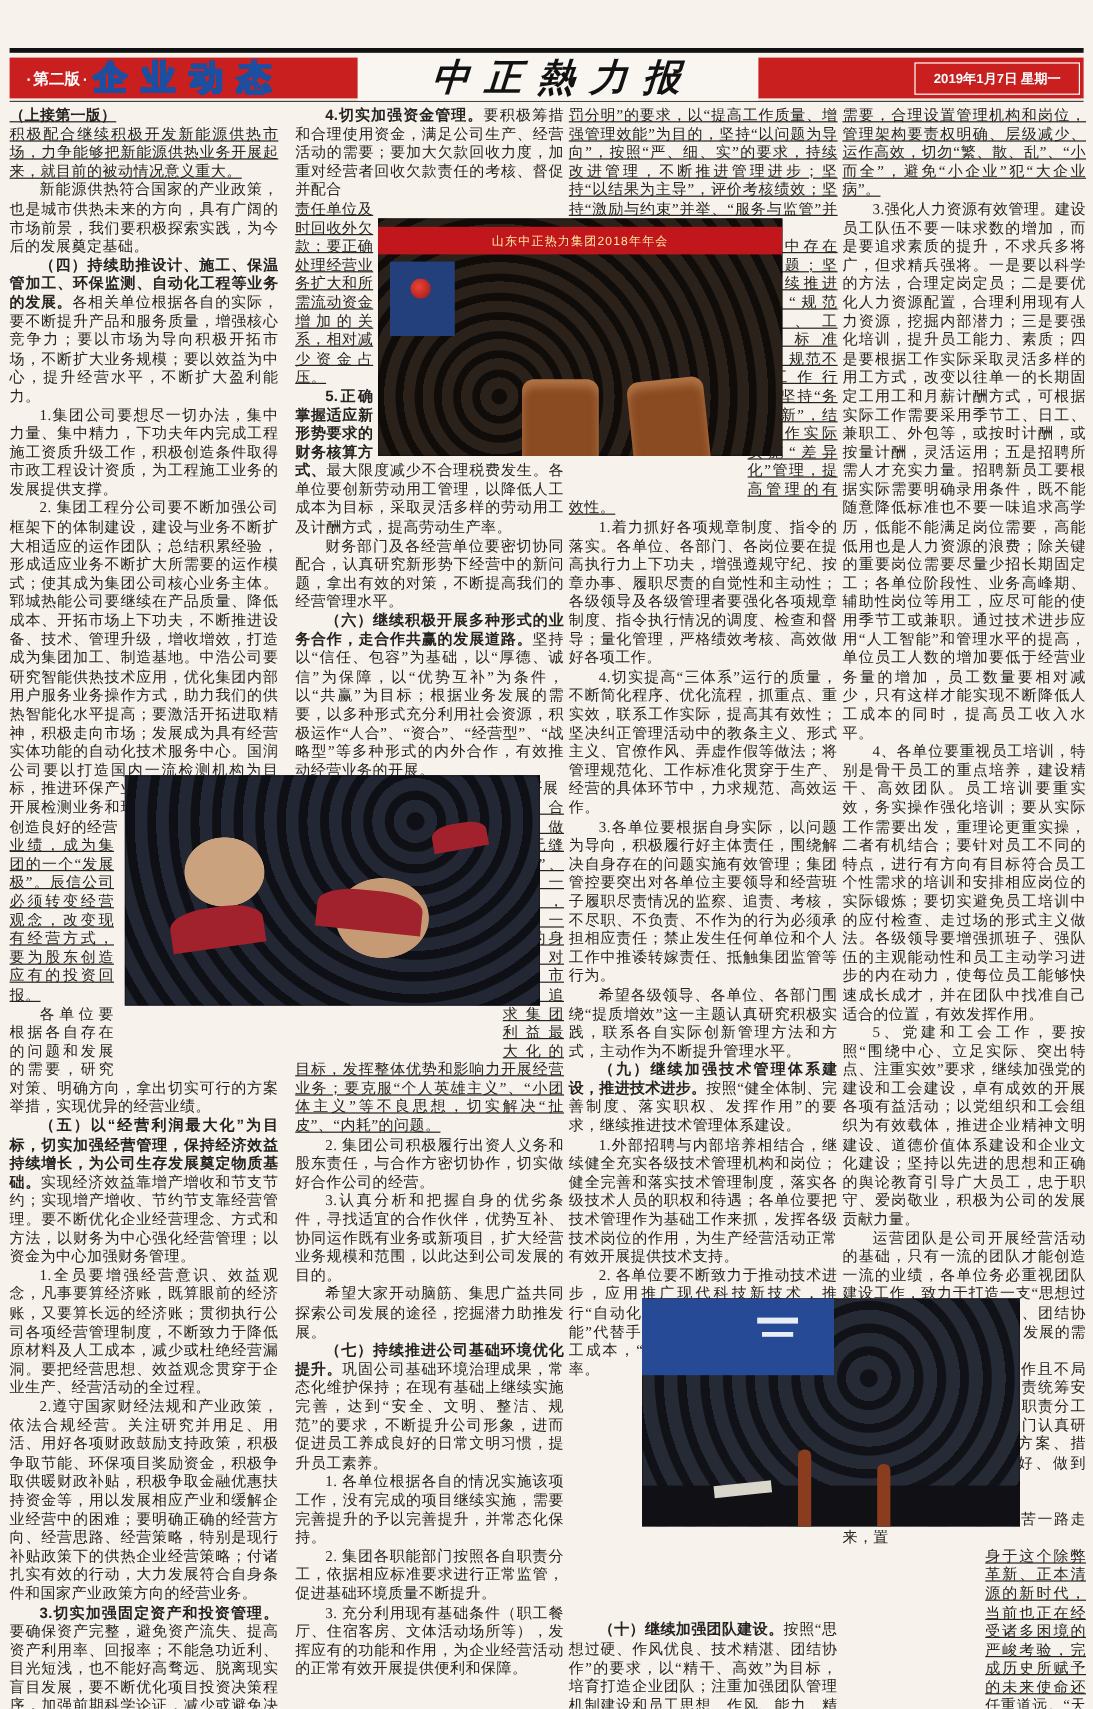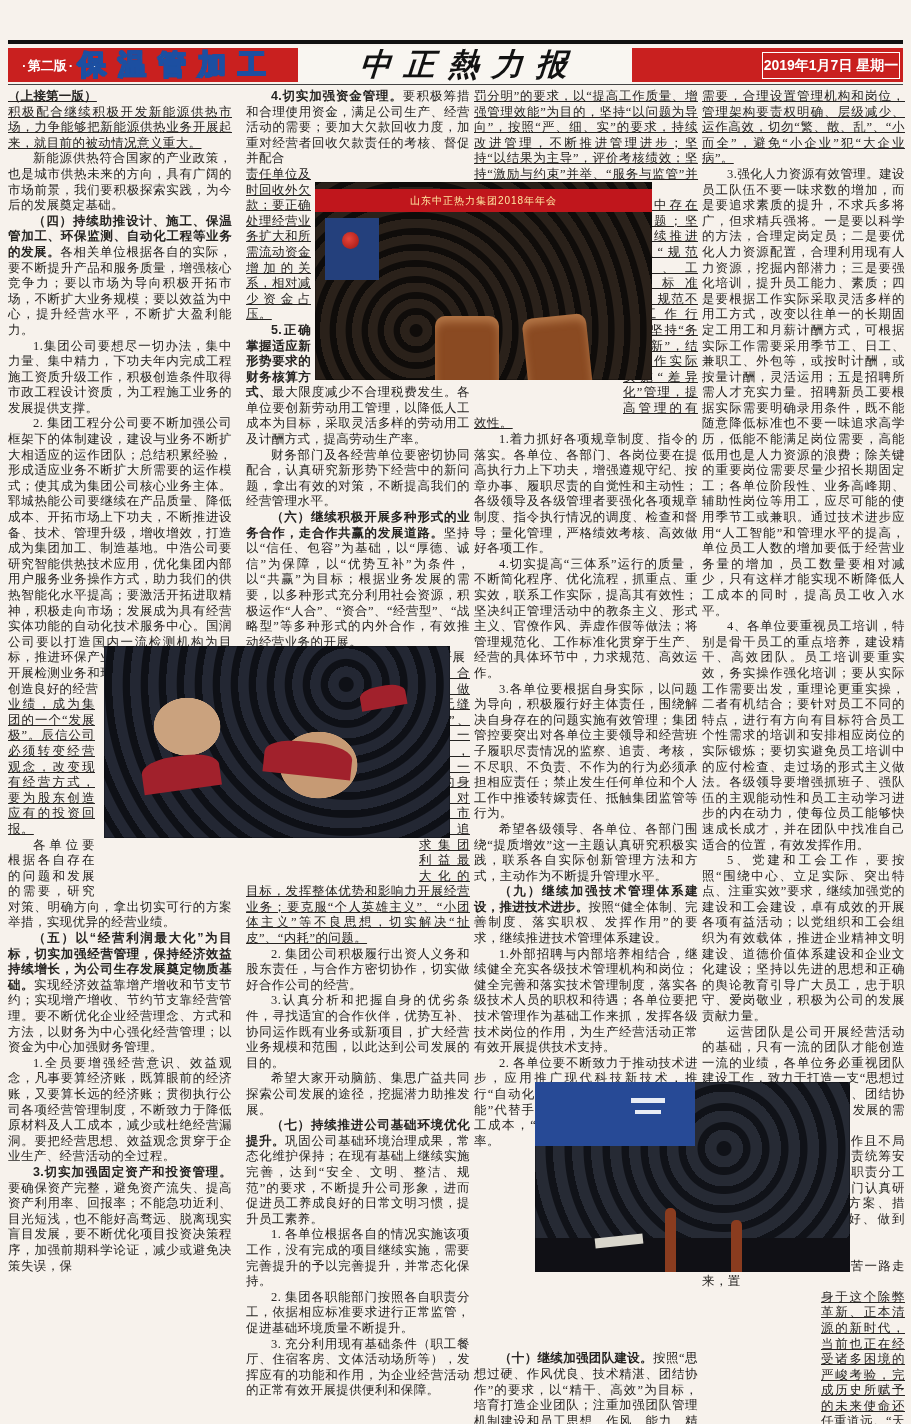--- a/index.html
+++ b/index.html
@@ -22,21 +22,21 @@
   .edition{position:absolute;left:20px;top:57px;font-size:13px;color:#fff;
     font-family:Liberation Mono, monospace;font-weight:bold;}
   .section-title{
     position:absolute;left:78px;top:48px;font-size:28px;line-height:34px;font-weight:bold;
     letter-spacing:12px;color:#fff;-webkit-text-stroke:1.5px #1c4fa1;
     text-shadow:1px 1px 0 #1c4fa1,-1px 1px 0 #1c4fa1,1px -1px 0 #1c4fa1,-1px -1px 0 #1c4fa1;
     font-family:"Liberation Sans","DejaVu Sans",sans-serif;white-space:nowrap;
   }
   .datebox{position:absolute;left:762px;top:52px;width:136px;height:25px;border:1px solid #fff;
     display:flex;align-items:center;justify-content:center;}
-  .date-text{font-size:14px;color:#fff;font-weight:bold;white-space:nowrap;
+  .date-text{font-size:11px;color:#fff;font-weight:bold;white-space:nowrap;
     font-family:"Liberation Sans","DejaVu Sans",sans-serif;}
   
   .col{position:absolute;top:89px;width:224px;font-size:12.5px;line-height:15.6px;
     letter-spacing:.4px;text-align:justify;text-justify:inter-ideograph;}
   #col1{left:8px;}
   #col2{left:246px;}
   #col3{left:474px;}
   #col4{left:702px;width:203px;}
   .para{margin:0;text-indent:2em;}
   .para.ni{text-indent:0;text-decoration:underline;}
@@ -85,40 +85,41 @@
   #photo3 .desk{position:absolute;left:0;bottom:0;width:100%;height:34px;background:#101015;}
   #photo3 .paper{position:absolute;left:60px;bottom:26px;width:48px;height:10px;background:#d9d6cc;transform:rotate(-6deg);}
 </style>
 </head>
 <body>
 
 <div class="toprule"></div>
 <div class="band"></div>
 <div class="band-underline"></div>
 <div class="edition">·第二版·</div>
-<div class="section-title">保温管加工</div>
+<div class="section-title">企业动态</div>
 <div class="mast-center">
   <span class="paper-title">中正熱力报</span>
 </div>
 <div class="datebox">
   <span class="date-text">2019年1月7日 星期一</span>
 </div>
 
 <div class="col" id="col1">
     <p class="para ni"><span class="lead">（上接第一版）</span></p>
     <p class="para ni">积极配合继续积极开发新能源供热市场，力争能够把新能源供热业务开展起来，就目前的被动情况意义重大。</p>
     <p class="para">新能源供热符合国家的产业政策，也是城市供热未来的方向，具有广阔的市场前景，我们要积极探索实践，为今后的发展奠定基础。</p>
     <p class="para"><span class="lead">（四）持续助推设计、施工、保温管加工、环保监测、自动化工程等业务的发展。</span>各相关单位根据各自的实际，要不断提升产品和服务质量，增强核心竞争力；要以市场为导向积极开拓市场，不断扩大业务规模；要以效益为中心，提升经营水平，不断扩大盈利能力。</p>
     <p class="para">1.集团公司要想尽一切办法，集中力量、集中精力，下功夫年内完成工程施工资质升级工作，积极创造条件取得市政工程设计资质，为工程施工业务的发展提供支撑。</p>
     <p class="para">2. 集团工程分公司要不断加强公司框架下的体制建设，建设与业务不断扩大相适应的运作团队；总结积累经验，形成适应业务不断扩大所需要的运作模式；使其成为集团公司核心业务主体。郓城热能公司要继续在产品质量、降低成本、开拓市场上下功夫，不断推进设备、技术、管理升级，增收增效，打造成为集团加工、制造基地。中浩公司要研究智能供热技术应用，优化集团内部用户服务业务操作方式，助力我们的供热智能化水平提高；要激活开拓进取精神，积极走向市场；发展成为具有经营实体功能的自动化技术服务中心。国润公司要以打造国内一流检测机构为目标，推进环保产业集团建设进程，扎实开展检测业务和环保咨询、治理业务，创造良好的经营</p>
     <div class="spc fr" style="width: 130px; height: 196px;"></div>
     <p class="para ni">业绩，成为集团的一个“发展极”。辰信公司必须转变经营观念，改变现有经营方式，要为股东创造应有的投资回报。</p>
     <p class="para">各单位要根据各自存在的问题和发展的需要，研究对策、明确方向，拿出切实可行的方案举措，实现优异的经营业绩。</p>
     <p class="para"><span class="lead">（五）以“经营利润最大化”为目标，切实加强经营管理，保持经济效益持续增长，为公司生存发展奠定物质基础。</span>实现经济效益靠增产增收和节支节约；实现增产增收、节约节支靠经营管理。要不断优化企业经营理念、方式和方法，以财务为中心强化经营管理；以资金为中心加强财务管理。</p>
     <p class="para">1.全员要增强经营意识、效益观念，凡事要算经济账，既算眼前的经济账，又要算长远的经济账；贯彻执行公司各项经营管理制度，不断致力于降低原材料及人工成本，减少或杜绝经营漏洞。要把经营思想、效益观念贯穿于企业生产、经营活动的全过程。</p>
+    <p class="para">2.遵守国家财经法规和产业政策，依法合规经营。关注研究并用足、用活、用好各项财政鼓励支持政策，积极争取节能、环保项目奖励资金，积极争取供暖财政补贴，积极争取金融优惠扶持资金等，用以发展相应产业和缓解企业经营中的困难；要明确正确的经营方向、经营思路、经营策略，特别是现行补贴政策下的供热企业经营策略；付诸扎实有效的行动，大力发展符合自身条件和国家产业政策方向的经营业务。</p>
     <p class="para"><span class="lead">3.切实加强固定资产和投资管理。</span>要确保资产完整，避免资产流失、提高资产利用率、回报率；不能急功近利、目光短浅，也不能好高骛远、脱离现实盲目发展，要不断优化项目投资决策程序，加强前期科学论证，减少或避免决策失误，保</p>
   </div>
 <div class="col" id="col2">
     <p class="para"><span class="lead">4.切实加强资金管理。</span>要积极筹措和合理使用资金，满足公司生产、经营活动的需要；要加大欠款回收力度，加重对经营者回收欠款责任的考核、督促并配合</p>
     <div class="spc fr" style="width: 152px; height: 202px;"></div>
     <p class="para ni">责任单位及时回收外欠款；要正确处理经营业务扩大和所需流动资金增加的关系，相对减少资金占压。</p>
     <p class="para"><span class="lead">5.正确掌握适应新形势要求的财务核算方式、</span>最大限度减少不合理税费发生。各单位要创新劳动用工管理，以降低人工成本为目标，采取灵活多样的劳动用工及计酬方式，提高劳动生产率。</p>
     <p class="para">财务部门及各经营单位要密切协同配合，认真研究新形势下经营中的新问题，拿出有效的对策，不断提高我们的经营管理水平。</p>
     <p class="para"><span class="lead">（六）继续积极开展多种形式的业务合作，走合作共赢的发展道路。</span>坚持以“信任、包容”为基础，以“厚德、诚信”为保障，以“优势互补”为条件，以“共赢”为目标；根据业务发展的需要，以多种形式充分利用社会资源，积极运作“人合”、“资合”、“经营型”、“战略型”等多种形式的内外合作，有效推动经营业务的开展。</p>
     <p class="para">1. 集团内各经营实体间要积极开展</p>

